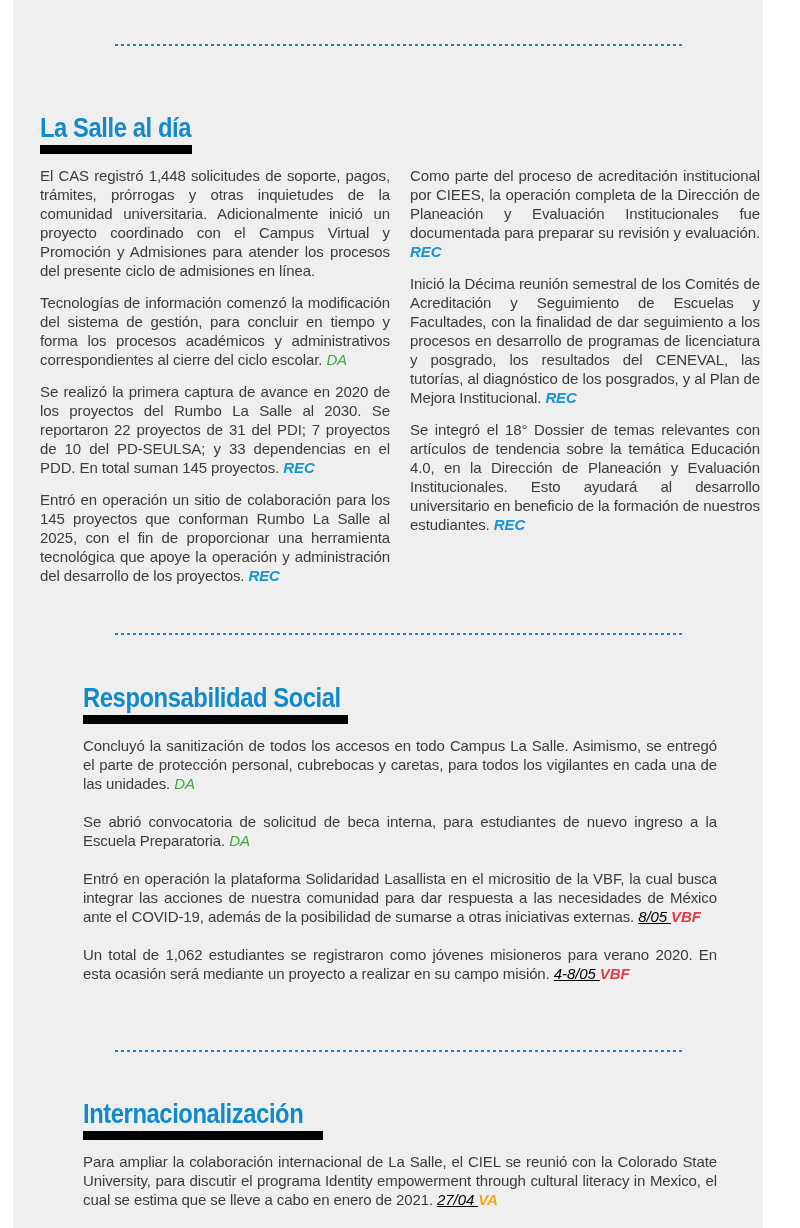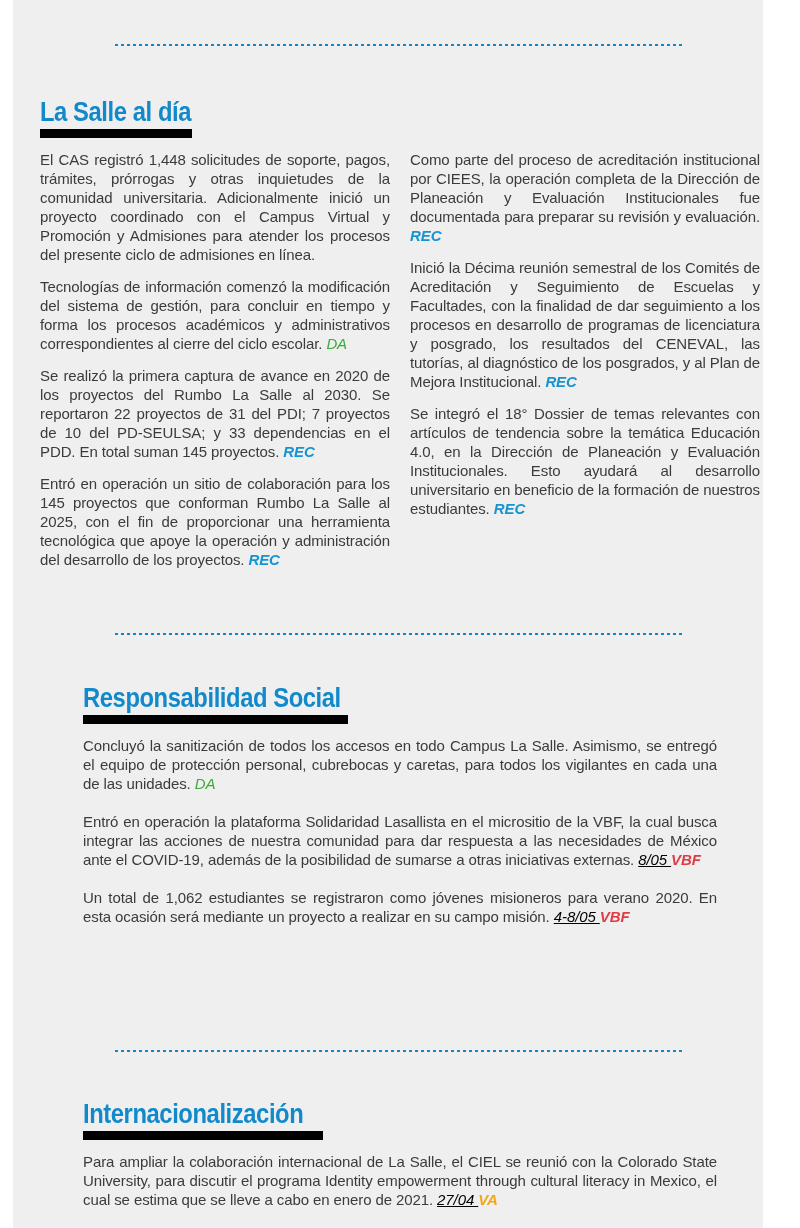--- a/index.html
+++ b/index.html
@@ -21,21 +21,21 @@
     left: 102px;
     width: 570px;
     height: 2px;
     background: repeating-linear-gradient(90deg, #1287c7 0px, #1287c7 3px, rgba(0,0,0,0) 3px, rgba(0,0,0,0) 6px);
   }
   .divider-1 { top: 44px; }
   .divider-2 { top: 633px; }
   .divider-3 { top: 1050px; }
 
   .section { position: absolute; }
-  .section-1 { top: 98px;  left: 27px; width: 720px; }
+  .section-1 { top: 114px;  left: 27px; width: 720px; }
   .section-2 { top: 684px; left: 70px; width: 634px; }
   .section-3 { top: 1100px; left: 70px; width: 634px; }
 
   .section-title {
     margin: 0;
     font-size: 28px;
     line-height: 28px;
     font-weight: bold;
     color: #1189ca;
     letter-spacing: -0.5px;
@@ -104,21 +104,22 @@
       </div>
     </div>
   </div>
 
   <div class="divider divider-2"></div>
 
   <div class="section section-2">
     <h2 class="section-title">Responsabilidad Social</h2>
     <div class="title-bar bar-2"></div>
     <div class="body-text">
-      <p class="para"><span class="seg-n">Concluyó la sanitización de todos los accesos en todo Campus La Salle. Asimismo, se entregó el equipo de protección personal, cubrebocas y caretas, para todos los vigilantes en cada una de las unidades. </span><span class="seg-g">DA</span></p>
+      <p class="para"><span class="seg-n">Concluyó la sanitización de todos los accesos en todo Campus La Salle. Asimismo, se entregó el parte de protección personal, cubrebocas y caretas, para todos los vigilantes en cada una de las unidades. </span><span class="seg-g">DA</span></p>
+      <p class="para"><span class="seg-n">Se abrió convocatoria de solicitud de beca interna, para estudiantes de nuevo ingreso a la Escuela Preparatoria. </span><span class="seg-g">DA</span></p>
       <p class="para"><span class="seg-n">Entró en operación la plataforma </span><span class="seg-i">Solidaridad Lasallista</span><span class="seg-n"> en el micrositio de la VBF, la cual busca integrar las acciones de nuestra comunidad para dar respuesta a las necesidades de México ante el COVID-19, además de la posibilidad de sumarse a otras iniciativas externas. </span><span class="seg-d">8/05 </span><span class="seg-r">VBF</span></p>
       <p class="para"><span class="seg-n">Un total de 1,062 estudiantes se registraron como jóvenes misioneros para verano 2020. En esta ocasión será mediante un proyecto a realizar en su campo misión. </span><span class="seg-d">4-8/05 </span><span class="seg-r">VBF</span></p>
     </div>
   </div>
 
   <div class="divider divider-3"></div>
 
   <div class="section section-3">
     <h2 class="section-title">Internacionalización</h2>
     <div class="title-bar bar-3"></div>

